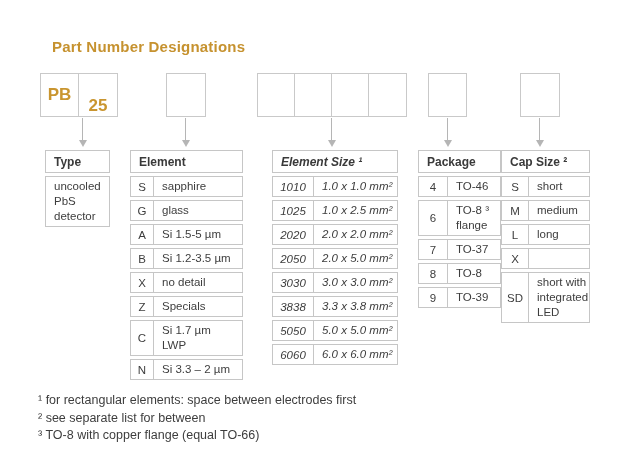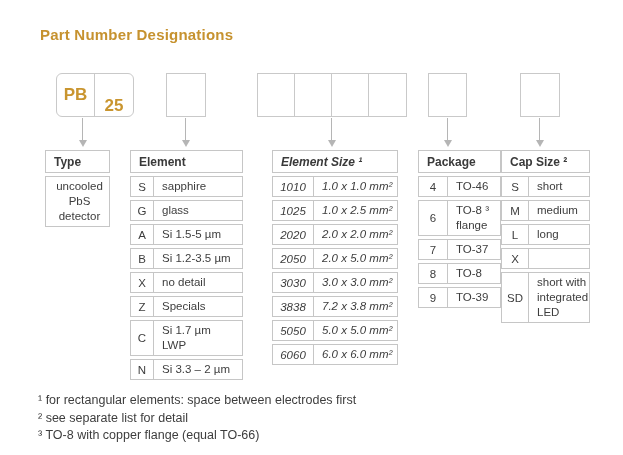--- a/index.html
+++ b/index.html
@@ -1,21 +1,21 @@
 <!DOCTYPE html>
 <html><head>
 <meta charset="utf-8">
 <style>
   html,body{margin:0;padding:0;background:#ffffff;}
   .canvas{
     position:relative;width:623px;height:455px;background:#ffffff;
     font-family:"Liberation Sans", sans-serif;color:#3d3d3d;overflow:hidden;
   }
   .title{
-    position:absolute;left:40px;top:26px;margin:0;
+    position:absolute;left:40px;top:26px;margin:12px;
     font-size:15px;font-weight:600;color:#c6922f;letter-spacing:.2px;
   }
   
   .boxgroup{position:absolute;top:73px;display:flex;border:1px solid #c9c9c9;height:44px;box-sizing:border-box;background:#fff;}
   .bcell{width:37px;display:flex;align-items:center;justify-content:center;border-right:1px solid #c9c9c9;box-sizing:border-box;}
   .bcell:last-child{border-right:none;align-items:flex-end;}
   .bcell.w38{width:38px;}
   .codetext{font-size:17px;font-weight:bold;color:#c9952f;}
   
   .arrow{position:absolute;width:1px;background:#b5b5b5;top:118px;height:22px;}
@@ -30,37 +30,37 @@
     display:flex;align-items:center;padding-left:8px;font-weight:bold;font-size:12px;
     margin-bottom:3px;color:#3a3a3a;
   }
   .trow{display:flex;border:1px solid #c6c6c6;box-sizing:border-box;margin-bottom:3px;min-height:21px;background:#fff;}
   .trow:last-child{margin-bottom:0;}
   .tcode{
     width:var(--codew,24px);flex:0 0 var(--codew,24px);border-right:1px solid #c6c6c6;
     display:flex;align-items:center;justify-content:center;box-sizing:border-box;padding:1px 0;
   }
   .tlabel{flex:1;display:flex;align-items:center;padding:2px 4px 2px 8px;white-space:pre-line;line-height:15px;}
-  .t-type{left:45px;width:65px;text-align:center;}
+  .t-type{left:45px;width:65px;}
   .t-window{left:130px;width:113px;--codew:23px;}
   .t-element{left:272px;width:126px;font-style:italic;--codew:41px;}
   .t-package{left:418px;width:83px;--codew:29px;}
   .t-cap{left:501px;width:89px;--codew:27px;}
   
   .footnotes{position:absolute;left:38px;top:392px;font-size:12.5px;line-height:17.5px;color:#3d3d3d;}
   .footnote{white-space:pre;}
 </style>
 </head>
 <body>
 
 <div class="canvas">
 
   <h1 class="title">Part Number Designations</h1>
 
-  <div class="boxgroup" style="left:56px;border-radius:6px;">
+  <div class="boxgroup" style="left:40px;">
     <div class="bcell w38">
       <span class="codetext">PB</span>
     </div>
     <div class="bcell w38">
       <span class="codetext">25</span>
     </div>
   </div>
 
   <div class="boxgroup" style="left:166px;">
     <div class="bcell w38"></div>
@@ -153,21 +153,21 @@
         <div class="trow">
           <div class="tcode">2050</div>
           <div class="tlabel">2.0 x 5.0 mm²</div>
         </div>
         <div class="trow">
           <div class="tcode">3030</div>
           <div class="tlabel">3.0 x 3.0 mm²</div>
         </div>
         <div class="trow">
           <div class="tcode">3838</div>
-          <div class="tlabel">7.2 x 3.8 mm²</div>
+          <div class="tlabel">3.3 x 3.8 mm²</div>
         </div>
         <div class="trow">
           <div class="tcode">5050</div>
           <div class="tlabel">5.0 x 5.0 mm²</div>
         </div>
         <div class="trow">
           <div class="tcode">6060</div>
           <div class="tlabel">6.0 x 6.0 mm²</div>
         </div>
       </div>
@@ -222,17 +222,17 @@
           <div class="tcode">SD</div>
           <div class="tlabel">short with
 integrated
 LED</div>
         </div>
       </div>
   </div>
 
   <div class="footnotes">
     <div class="footnote">¹ for rectangular elements: space between electrodes first</div>
-    <div class="footnote">² see separate list for detail</div>
+    <div class="footnote">² see separate list for between</div>
     <div class="footnote">³ TO-8 with copper flange (equal TO-66)</div>
   </div>
 
 </div>
 
 </body></html>

